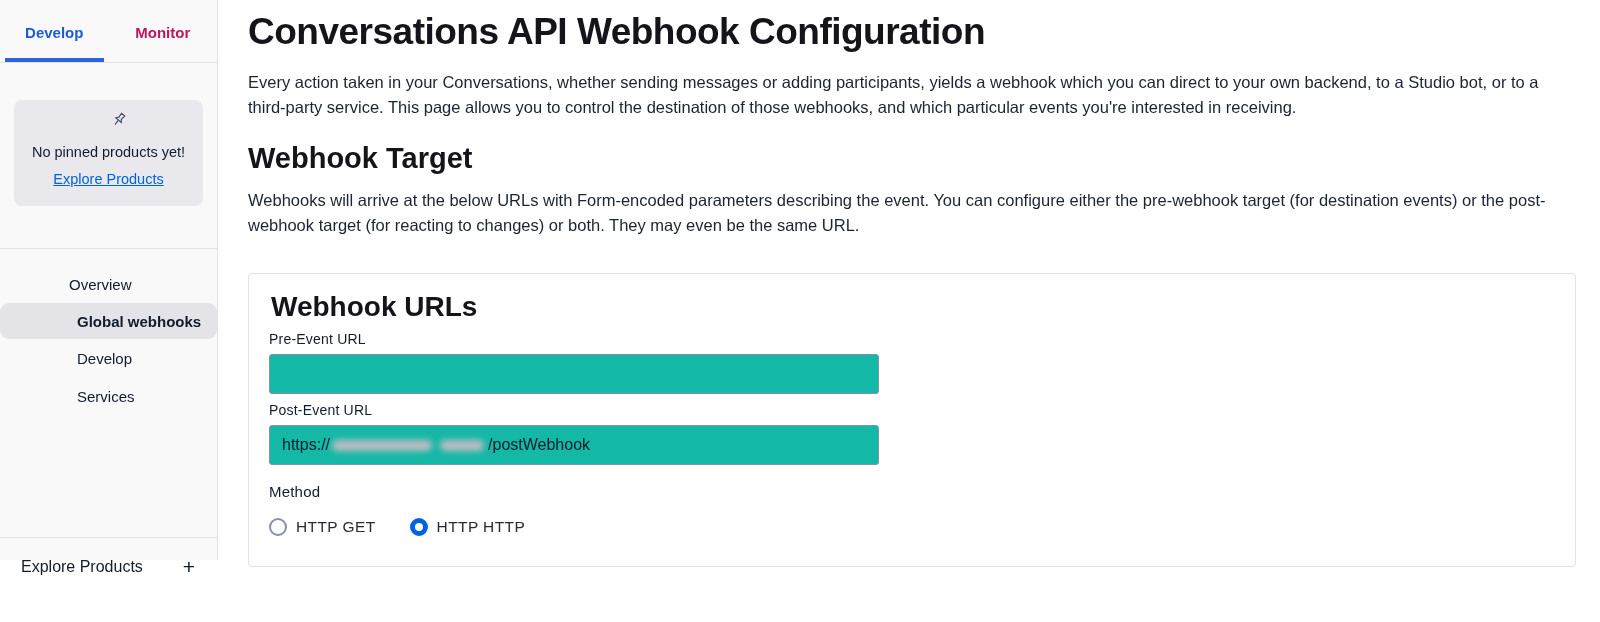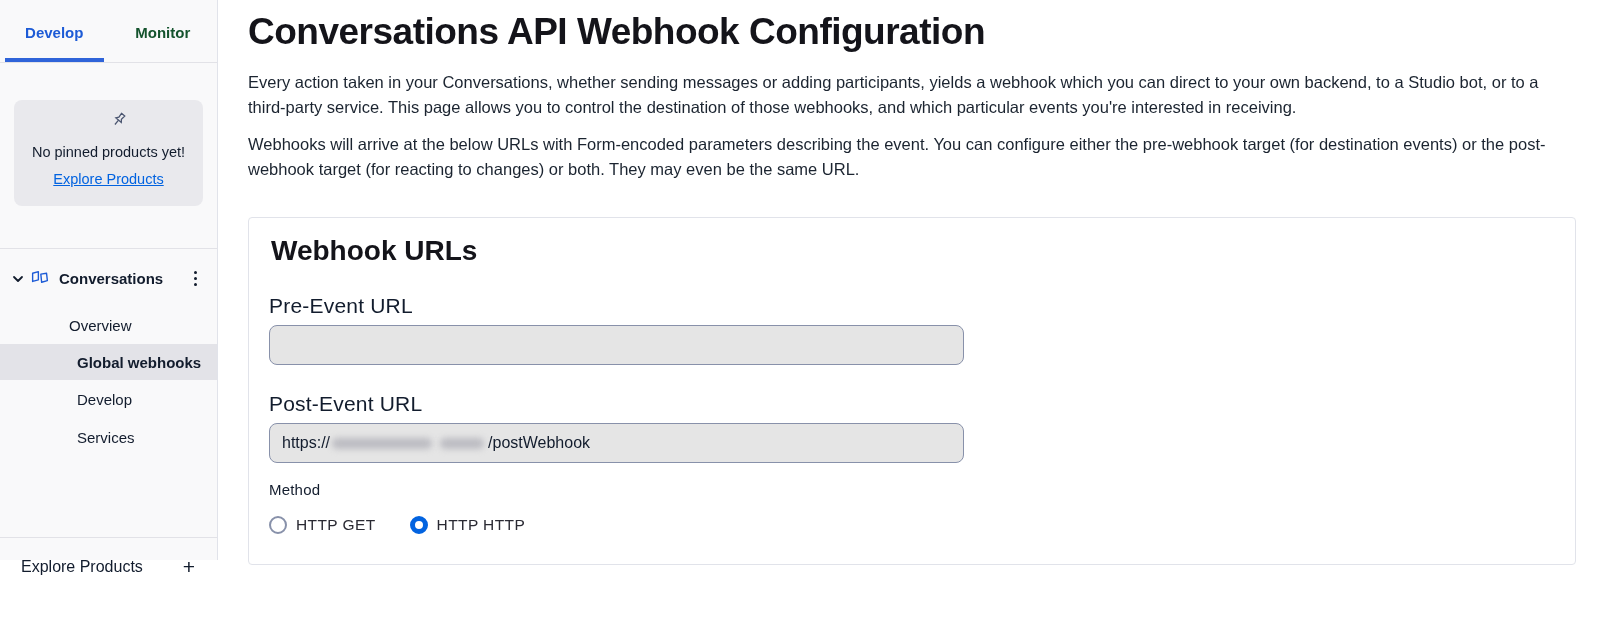--- a/index.html
+++ b/index.html
@@ -4,21 +4,21 @@
 <style>
   * { margin:0; padding:0; box-sizing:border-box; }
   html,body { width:1600px; height:622px; overflow:hidden; background:#fff;
     font-family:"Liberation Sans", sans-serif; color:#121C2D; }
 
   
   .sidebar { position:absolute; left:0; top:0; width:218px; height:560px;
     background:#f9f9fa; border-right:1px solid #e1e3ea; }
 
   .tabs { display:flex; padding-top:24px; border-bottom:1px solid #e2e2e7; height:63px; }
-  .tab { flex:1; text-align:center; font-size:15px; font-weight:bold; color:#14532d;
+  .tab { flex:1; text-align:center; font-size:15px; font-weight:bold; color:#be185d;
     padding-bottom:12px; margin:0 5px; cursor:pointer; }
   .tab.active { color:#1d5bd6; border-bottom:4px solid #2f64d9; }
 
   .pinned-card { margin:37px 14px 0 14px; background:#e9e9ed; border-radius:8px;
     padding:16px 10px 18px 10px; text-align:center; }
   .pinned-card .pin { display:inline-block; margin-bottom:6px; }
   .pinned-msg { font-size:14.5px; line-height:19px; color:#121C2D; }
   .pinned-link { display:inline-block; margin-top:9px; font-size:14.5px; color:#0263E0;
     text-decoration:underline; cursor:pointer; }
 
@@ -30,42 +30,42 @@
   .prod-label { font-size:15px; font-weight:bold; color:#121C2D; }
   .kebab { margin-left:auto; display:flex; flex-direction:column; gap:3px; padding:4px 6px; cursor:pointer; }
   .kebab i { width:3px; height:3px; background:#121C2D; border-radius:50%; }
 
   .nav { margin-top:16px; }
   .nav-item { height:38px; display:flex; align-items:center; font-size:15px; color:#121C2D; cursor:pointer; }
   .nav-item.lvl1 { padding-left:69px; }
   .nav-item.lvl2 { padding-left:77px; }
   .nav-item.with-chev { padding-left:42px; }
   .nav-item.with-chev .chev { margin-right:12px; display:flex; }
-  .nav-item.selected { background:#e3e3e8; font-weight:bold; height:36px; }
+  .nav-item.selected { background:#e3e3e8; font-weight:bold; height:36px;border-radius:9px; }
 
   .sidebar-bottom { position:absolute; left:0; right:0; top:537px; }
   .sidebar-bottom hr { border:none; border-top:1px solid #e2e2e7; }
   .explore-row { display:flex; align-items:center; padding:20px 22px 0 21px; cursor:pointer; }
   .explore-row .lbl { font-size:16px; color:#121C2D; }
   .plus { margin-left:auto; font-size:21px; font-weight:400; color:#121C2D; line-height:16px; }
 
   
   .main { position:absolute; left:228px; top:0; width:1382px; height:622px;
     padding:8px 34px 16px 20px; background:#fff; }
   h1 { font-size:37px; font-weight:bold; letter-spacing:-0.5px; color:#14141a; line-height:48px; }
   .intro { margin-top:14px; font-size:16.5px; line-height:24.5px; color:#1b2430; }
   h2 { margin-top:23px; font-size:29px; font-weight:bold; color:#14141a; }
   .sect-desc { margin-top:13px; font-size:16.5px; line-height:24.5px; color:#1b2430; }
 
   .card { margin-top:36px; border:1px solid #e1e3ea; border-radius:4px;
     padding:17px 20px 30px 20px; background:#fff; }
   h3 { font-size:28px; font-weight:bold; color:#14141a; margin-left:2px; }
-  .field-label { margin-top:27px; font-size:21px; color:#121C2D; letter-spacing:0.2px; }
-  .textbox { margin-top:7px; width:695px; height:40px; border:1px solid #8891AA;
-    border-radius:8px; background:#e5e5e5; font-size:16px; color:#121C2D;
+  .field-label { margin-top:8px; font-size:14px; color:#121C2D; letter-spacing:0.2px; }
+  .textbox { margin-top:7px; width:610px; height:40px; border:1px solid #8891AA;
+    border-radius:3px; background:#14b8a6; font-size:16px; color:#121C2D;
     padding:0 12px; display:flex; align-items:center; font-family:"Liberation Sans",sans-serif; }
   input.textbox { outline:none; }
   .blob { display:inline-block; height:11px; border-radius:5px; background:#bcbcc2;
     filter:blur(3px); margin:0 4px; }
   .blob.long { width:100px; margin-left:2px; }
   .blob.short { width:44px; }
 
   .method-label { margin-top:18px; font-size:15px; color:#121C2D; letter-spacing:0.2px; }
   .radio-row { margin-top:18px; display:flex; align-items:center; gap:34px; }
   .radio-opt { display:flex; align-items:center; gap:9px; cursor:pointer; }
@@ -89,39 +89,20 @@
         <path d="M9 3 L15 3 L14.3 9.5 L17 13 L7 13 L9.7 9.5 Z"></path>
         <line x1="12" y1="13" x2="12" y2="21"></line>
       </svg>
     </span>
     <div class="pinned-msg">No pinned products yet!</div>
     <span class="pinned-link">Explore Products</span>
   </div>
 
   <hr class="sb-divider">
 
-  <div class="prod-header">
-    <span class="chev">
-      <svg width="12" height="12" viewBox="0 0 12 12">
-          <path d="M2 4 L6 8 L10 4" fill="none" stroke="#121C2D" stroke-width="1.8" stroke-linecap="round" stroke-linejoin="round"></path>
-        </svg>
-    </span>
-    <span class="picon">
-      <svg width="20" height="18" viewBox="0 0 24 22" fill="none" stroke="#1d5bd6" stroke-width="1.7" stroke-linejoin="round">
-        <path d="M3 4 L10 2 L10 12 L3 14 Z"></path>
-        <path d="M13 5 L20 4 L21 13 L14 15 Z"></path>
-      </svg>
-    </span>
-    <span class="prod-label">Conversations</span>
-    <span class="kebab">
-        <i></i>
-        <i></i>
-        <i></i>
-      </span>
-  </div>
 
   <div class="nav">
     <div class="nav-item lvl1">Overview</div>
     <div class="nav-item lvl2 selected">Global webhooks</div>
     <div class="nav-item lvl2">Develop</div>
     <div class="nav-item lvl2">Services</div>
   </div>
 
   <div class="sidebar-bottom">
     <hr>
@@ -131,20 +112,21 @@
     </div>
   </div>
 </div>
 
 <div class="main">
 
   <h1>Conversations API Webhook Configuration</h1>
 
   <p class="intro">Every action taken in your Conversations, whether sending messages or adding participants, yields a webhook which you can direct to your own backend, to a Studio bot, or to a third-party service. This page allows you to control the destination of those webhooks, and which particular events you're interested in receiving.</p>
 
+  <h2>Webhook Target</h2>
 
   <p class="sect-desc">Webhooks will arrive at the below URLs with Form-encoded parameters describing the event. You can configure either the pre-webhook target (for destination events) or the post-webhook target (for reacting to changes) or both. They may even be the same URL.</p>
 
   <div class="card">
     <h3>Webhook URLs</h3>
 
     <div class="field-label">Pre-Event URL</div>
     <input class="textbox" type="text" value="" style="">
 
     <div class="field-label">Post-Event URL</div>

